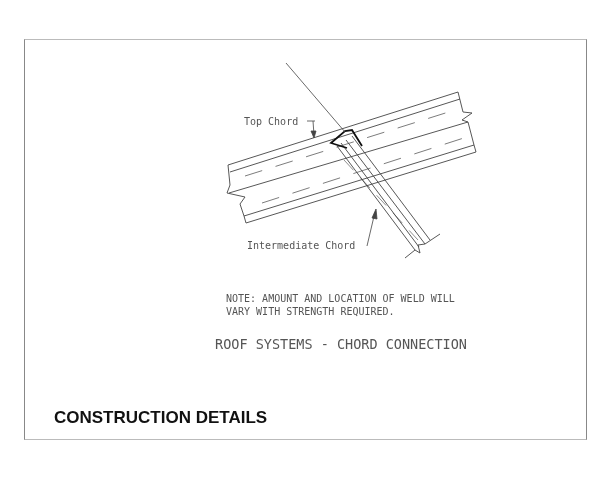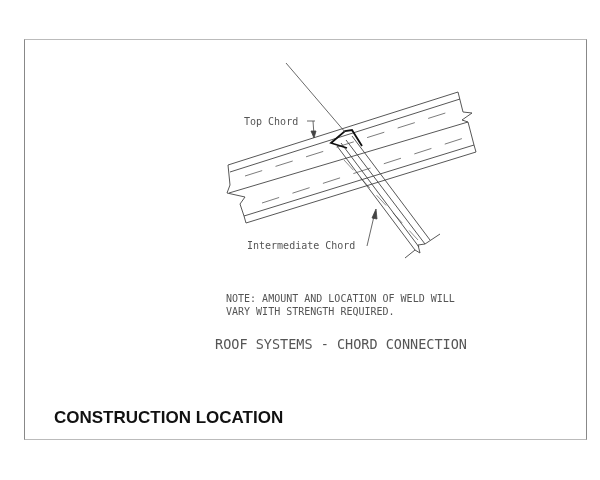--- a/index.html
+++ b/index.html
@@ -74,13 +74,13 @@
 
   <text class="cad-text" x="244" y="125" font-size="10">Top Chord</text>
   <text class="cad-text" x="247" y="249" font-size="10">Intermediate Chord</text>
 
   <text class="cad-text" x="226" y="302" font-size="10">NOTE: AMOUNT AND LOCATION OF WELD WILL</text>
   <text class="cad-text" x="226" y="315" font-size="10">VARY WITH STRENGTH REQUIRED.</text>
 
   <text class="cad-text" x="215" y="349" font-size="13.5">ROOF SYSTEMS - CHORD CONNECTION</text>
 </svg>
 
-<div class="footer-title">CONSTRUCTION LOCATION</div>
+<div class="footer-title">CONSTRUCTION DETAILS</div>
 
 </body></html>

